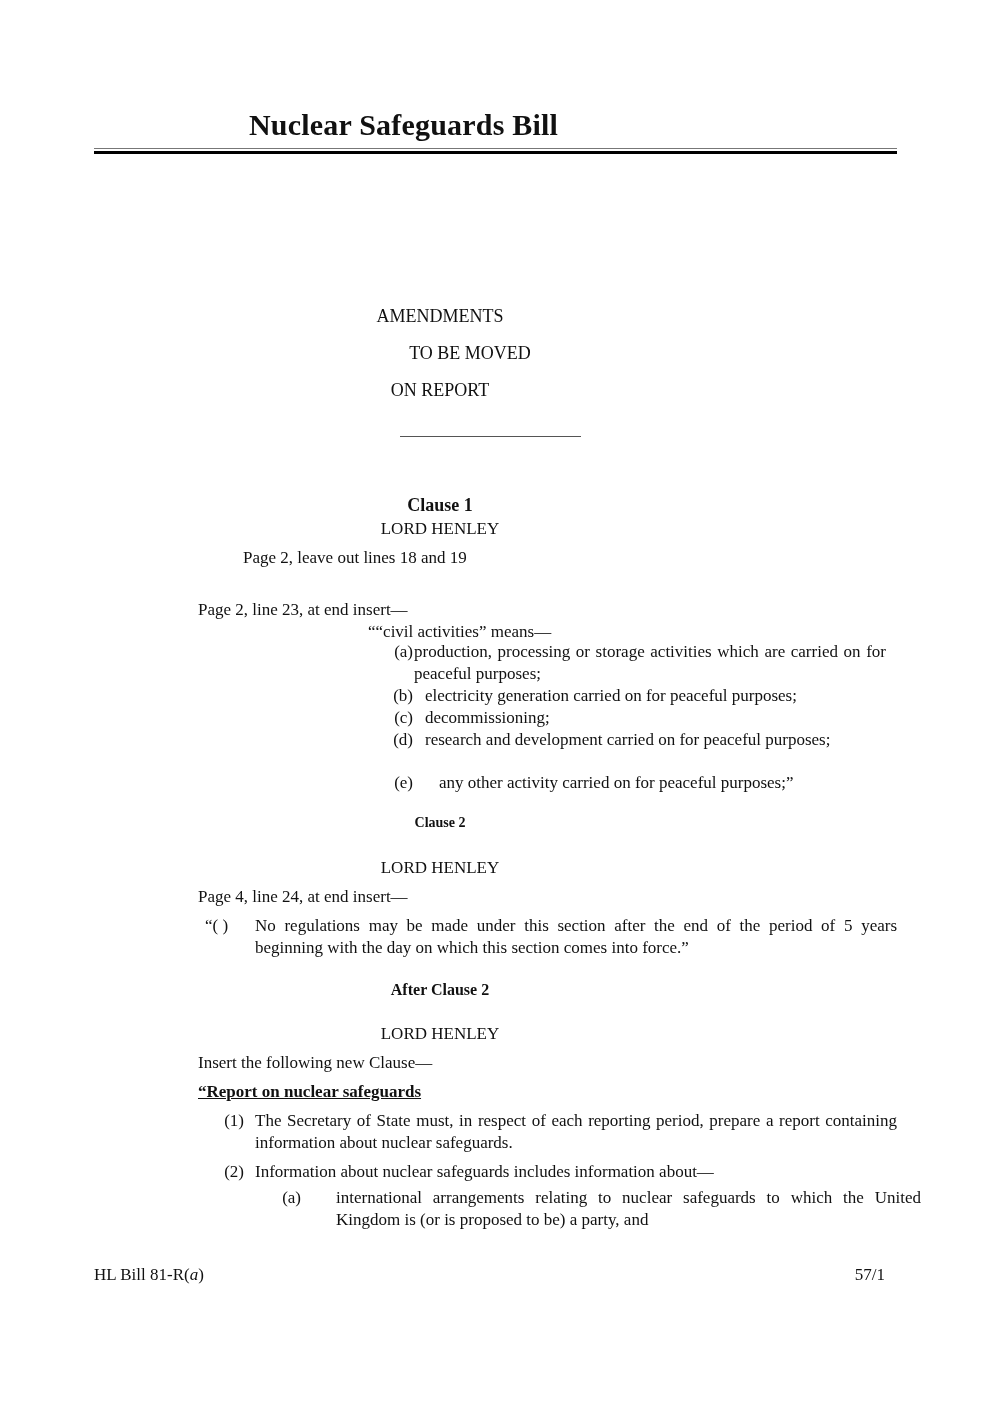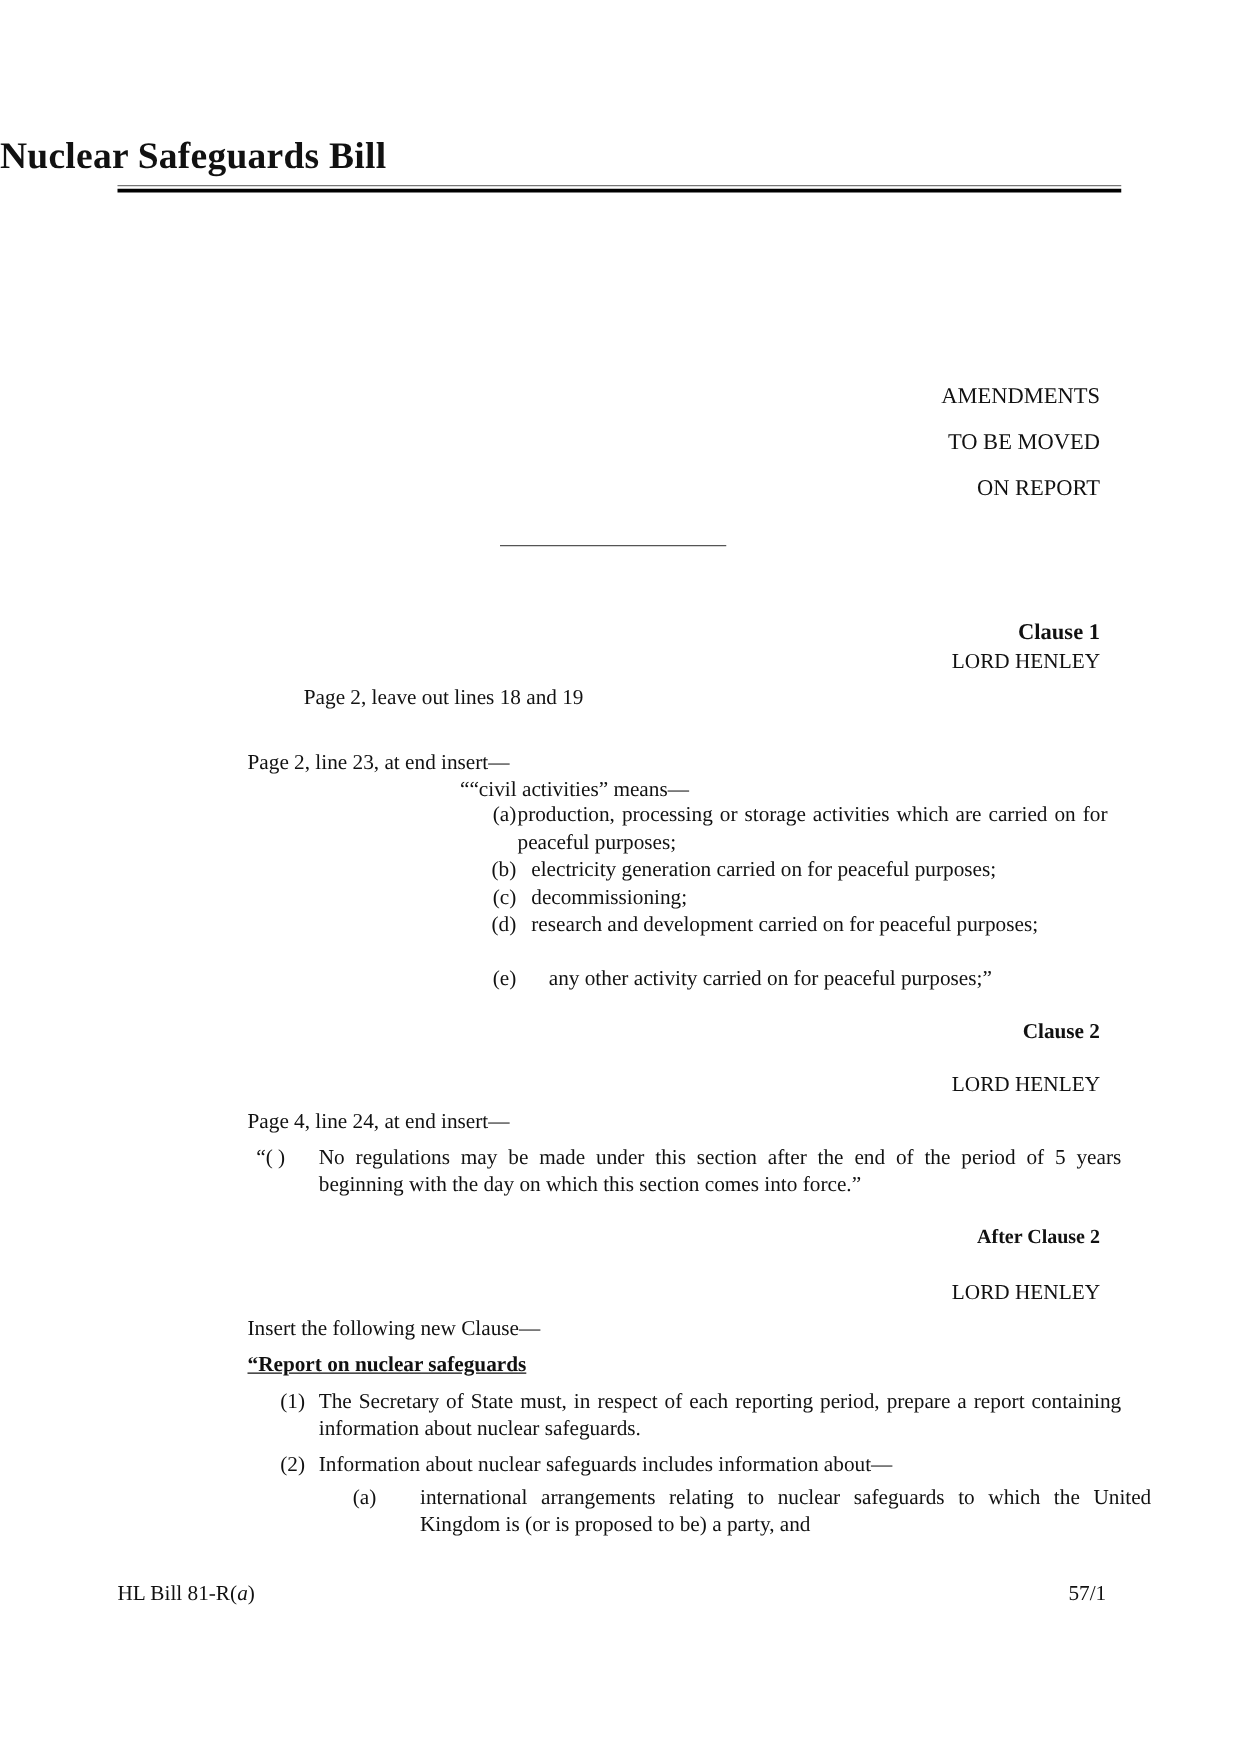--- a/index.html
+++ b/index.html
@@ -1,57 +1,57 @@
 <!DOCTYPE html>
 <html><head>
 <meta charset="utf-8">
 <style>
   html, body { margin:0; padding:0; background:#ffffff; }
   body { width:991px; height:1401px; position:relative; font-family:"Liberation Serif","DejaVu Serif",serif; color:#111; }
   .abs { position:absolute; }
-  .title { left:0; width:807px; top:108px; font-size:30px; font-weight:bold; letter-spacing:0.2px; }
+  .title { left:0; width:807px; top:108px; text-align:center; font-size:30px; font-weight:bold; letter-spacing:0.2px; }
   .rule1 { left:94px; width:803px; top:148px; height:1px; background:#777; }
   .rule2 { left:94px; width:803px; top:151px; height:3px; background:#000; }
-  .center { left:0; width:880px; text-align:right; font-size:18px; }
+  .center { left:0; width:880px; text-align:center; font-size:18px; }
   .short-rule { left:400px; width:181px; top:436px; height:1px; background:#555; }
   .bold { font-weight:bold; }
   .txt { font-size:17px; line-height:22px; }
   .just { text-align:justify; text-align-last:left; }
   .lbl { position:absolute; text-align:right; font-size:17px; line-height:22px; }
 </style>
 </head>
 <body>
 
 <div class="abs title">Nuclear Safeguards Bill</div>
 <div class="abs rule1"></div>
 <div class="abs rule2"></div>
 
 <div class="abs center" style="top:306px;">AMENDMENTS</div>
-<div class="abs center" style="top:343px;">TO BE MOVED</div>
+<div class="abs center" style="top:343px;padding-left:30px;">TO BE MOVED</div>
 <div class="abs center" style="top:380px;">ON REPORT</div>
 <div class="abs short-rule"></div>
 
 <div class="abs center bold" style="top:495px;font-size:18px;">Clause 1</div>
 <div class="abs center" style="top:519px;font-size:17px;">LORD HENLEY</div>
 <div class="abs txt" style="left:198px;top:547px;margin-left:45px;">Page 2, leave out lines 18 and 19</div>
 <div class="abs txt" style="left:198px;top:599px;">Page 2, line 23, at end insert—</div>
 <div class="abs txt" style="left:368px;top:621px;">““civil activities” means—</div>
 
 <div class="lbl" style="left:376px;width:37px;top:641px;">(a)</div>
 <div class="abs txt just" style="left:414px;width:472px;top:641px;">production, processing or storage activities which are carried on for peaceful purposes;</div>
 <div class="lbl" style="left:376px;width:37px;top:685px;">(b)</div>
 <div class="abs txt just" style="left:425px;width:472px;top:685px;">electricity generation carried on for peaceful purposes;</div>
 <div class="lbl" style="left:376px;width:37px;top:707px;">(c)</div>
 <div class="abs txt just" style="left:425px;width:472px;top:707px;">decommissioning;</div>
 <div class="lbl" style="left:376px;width:37px;top:729px;">(d)</div>
 <div class="abs txt just" style="left:425px;width:472px;top:729px;">research and development carried on for peaceful purposes;</div>
 <div class="lbl" style="left:376px;width:37px;top:772px;">(e)</div>
 <div class="abs txt just" style="left:439px;width:472px;top:772px;">any other activity carried on for peaceful purposes;”</div>
 
-<div class="abs center bold" style="top:815px;font-size:17px;">Clause 2</div>
+<div class="abs center bold" style="top:815px;font-size:14px;">Clause 2</div>
 <div class="abs center" style="top:858px;font-size:17px;">LORD HENLEY</div>
 <div class="abs txt" style="left:198px;top:886px;">Page 4, line 24, at end insert—</div>
 <div class="lbl" style="left:205px;width:39px;top:915px;text-align:left;">“( )</div>
 <div class="abs txt just" style="left:255px;width:642px;top:915px;">No regulations may be made under this section after the end of the period of 5 years beginning with the day on which this section comes into force.”</div>
 
 <div class="abs center bold" style="top:981px;font-size:16px;">After Clause 2</div>
 <div class="abs center" style="top:1024px;font-size:17px;">LORD HENLEY</div>
 <div class="abs txt" style="left:198px;top:1052px;">Insert the following new Clause—</div>
 <div class="abs txt bold" style="left:198px;top:1081px;text-decoration:underline;">“Report on nuclear safeguards</div>
 

